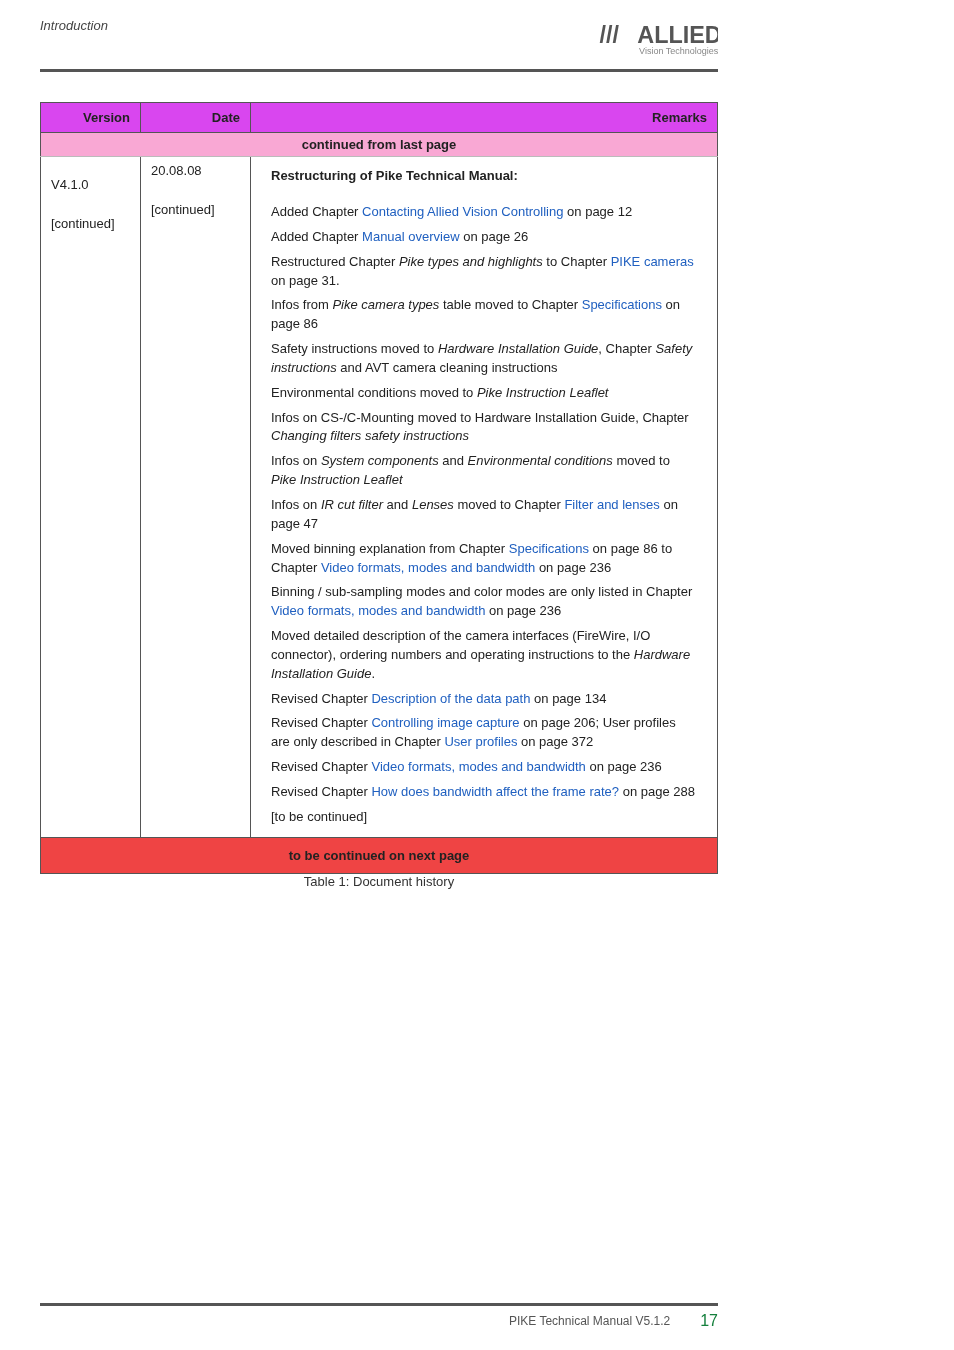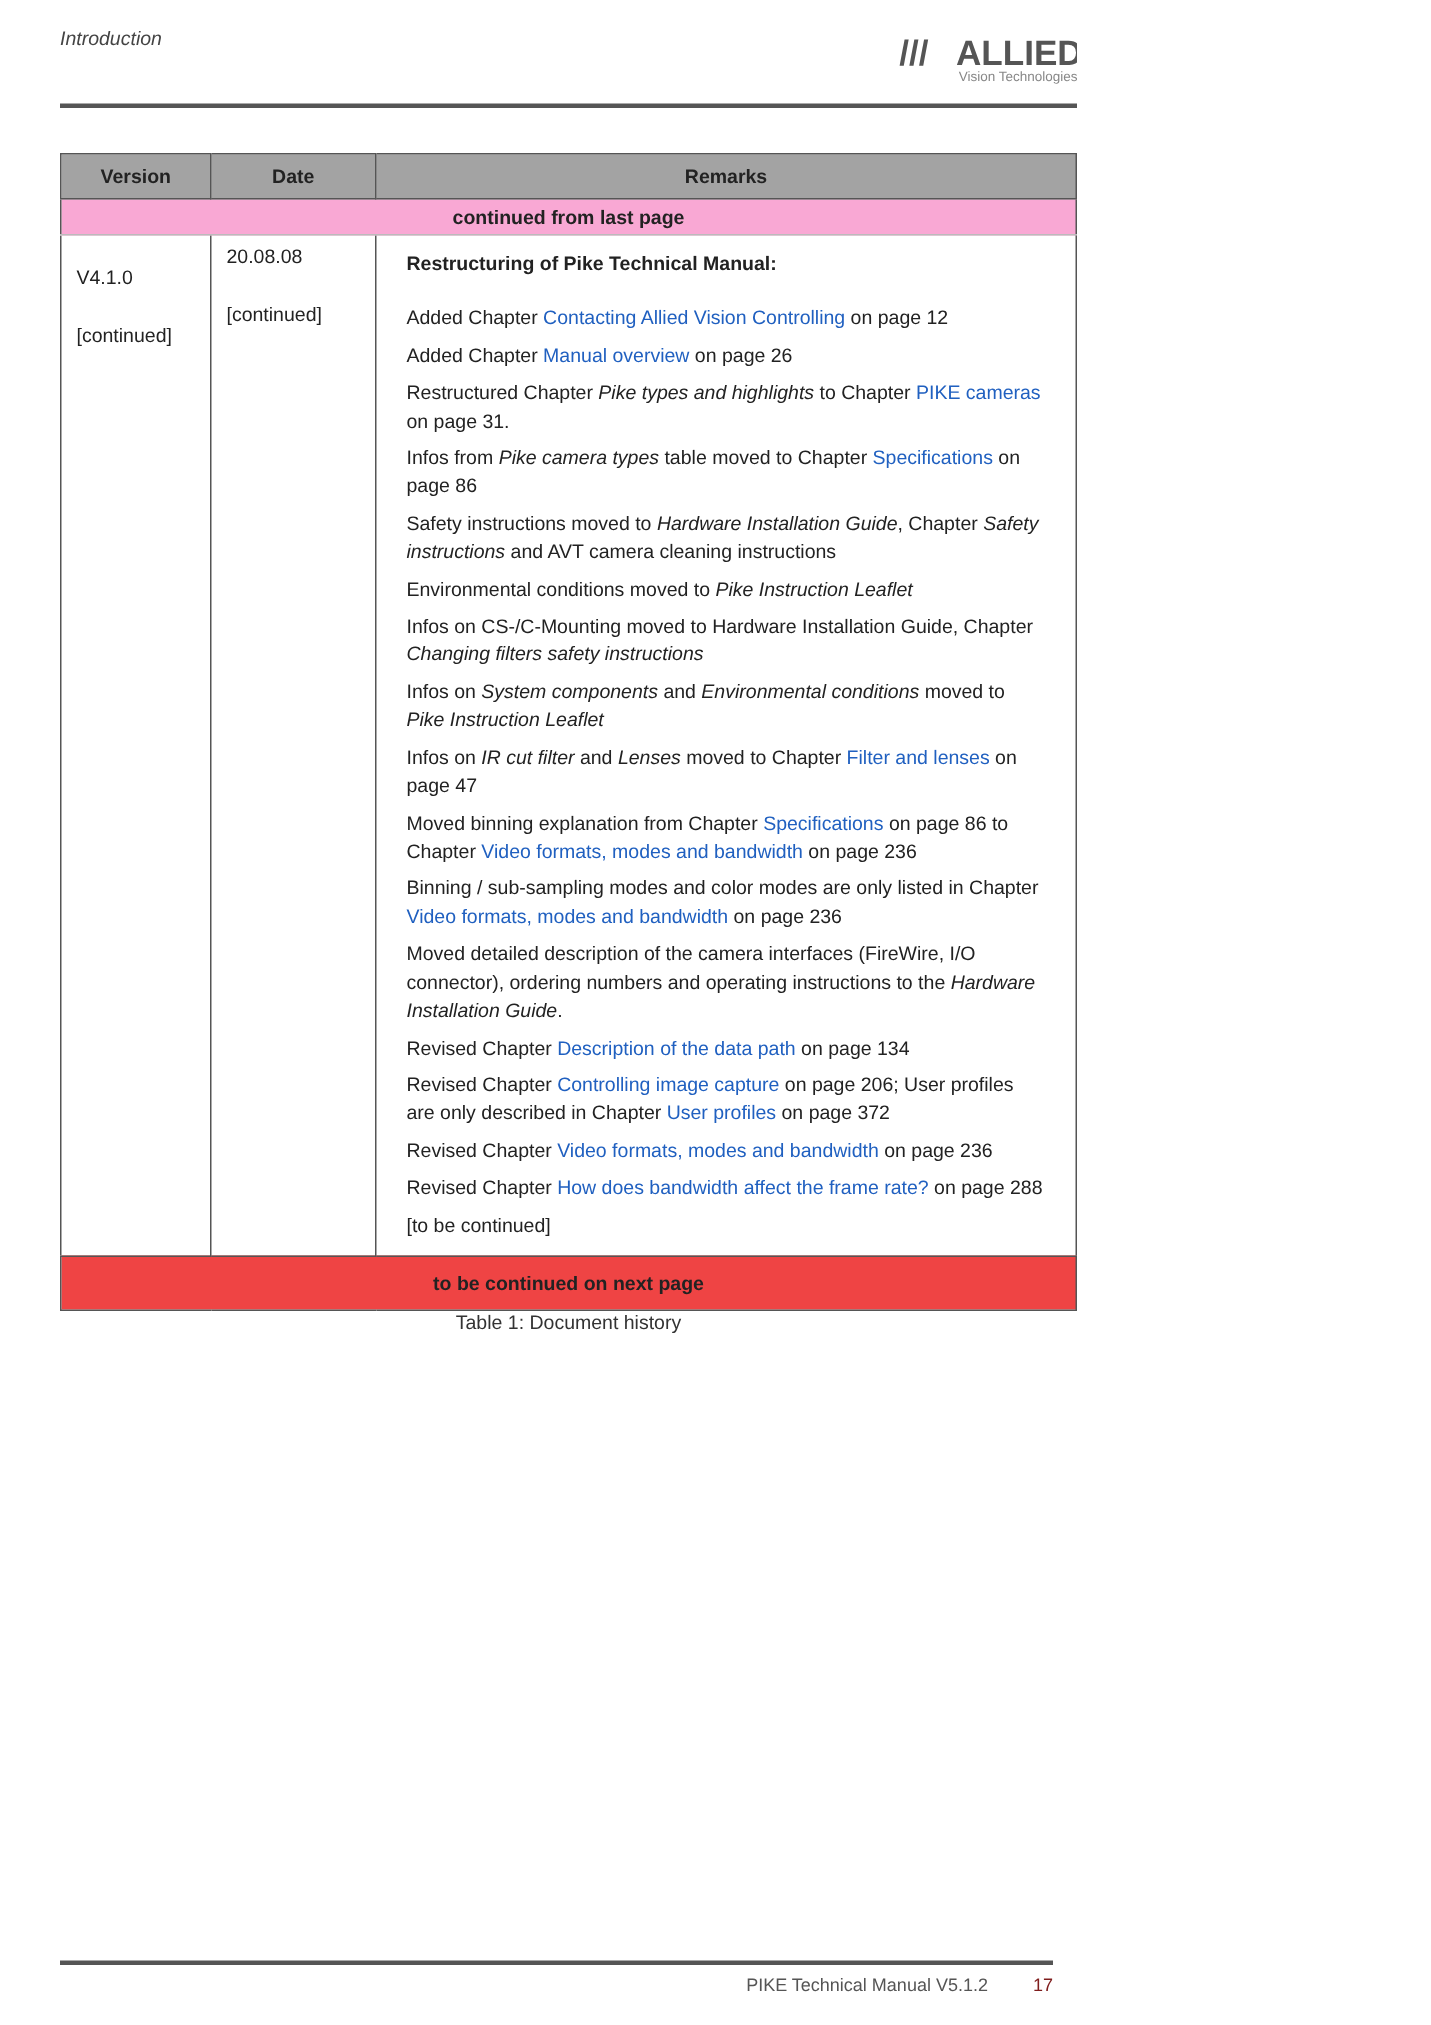--- a/index.html
+++ b/index.html
@@ -57,23 +57,23 @@
     }
 
     
     .doc-table {
       width: 100%;
       border-collapse: collapse;
       border: 1.5px solid #555;
     }
 
     .doc-table th {
-      background: #a3a3a3;
+      background: #d946ef;
       font-weight: bold;
-      text-align: center;
+      text-align: right;
       padding: 7px 10px;
       border-bottom: 1.5px solid #555;
       font-size: 13px;
     }
 
     .doc-table th:first-child {
       border-right: 1.5px solid #555;
       width: 100px;
     }
 
@@ -132,21 +132,21 @@
       margin-top: 0;
       font-size: 13px;
       color: #333;
     }
 
     
     .footer {
       position: absolute;
       bottom: 20px;
       left: 0;
-      right: 16px;
+      right: 0;
       padding: 0 40px;
     }
 
     .footer-line {
       height: 3px;
       background: #555;
       margin-bottom: 6px;
     }
 
     .footer-content {
@@ -155,22 +155,22 @@
       align-items: center;
       gap: 30px;
     }
 
     .footer-title {
       font-size: 12px;
       color: #555;
     }
 
     .footer-page {
-      font-size: 12px;
-      color: #7f1d1d;
+      font-size: 16px;
+      color: #15803d;
     }
 
     .remarks-td {
       padding: 0;
     }
 
     .remark-block {
       padding: 3px 10px;
       line-height: 1.45;
     }

